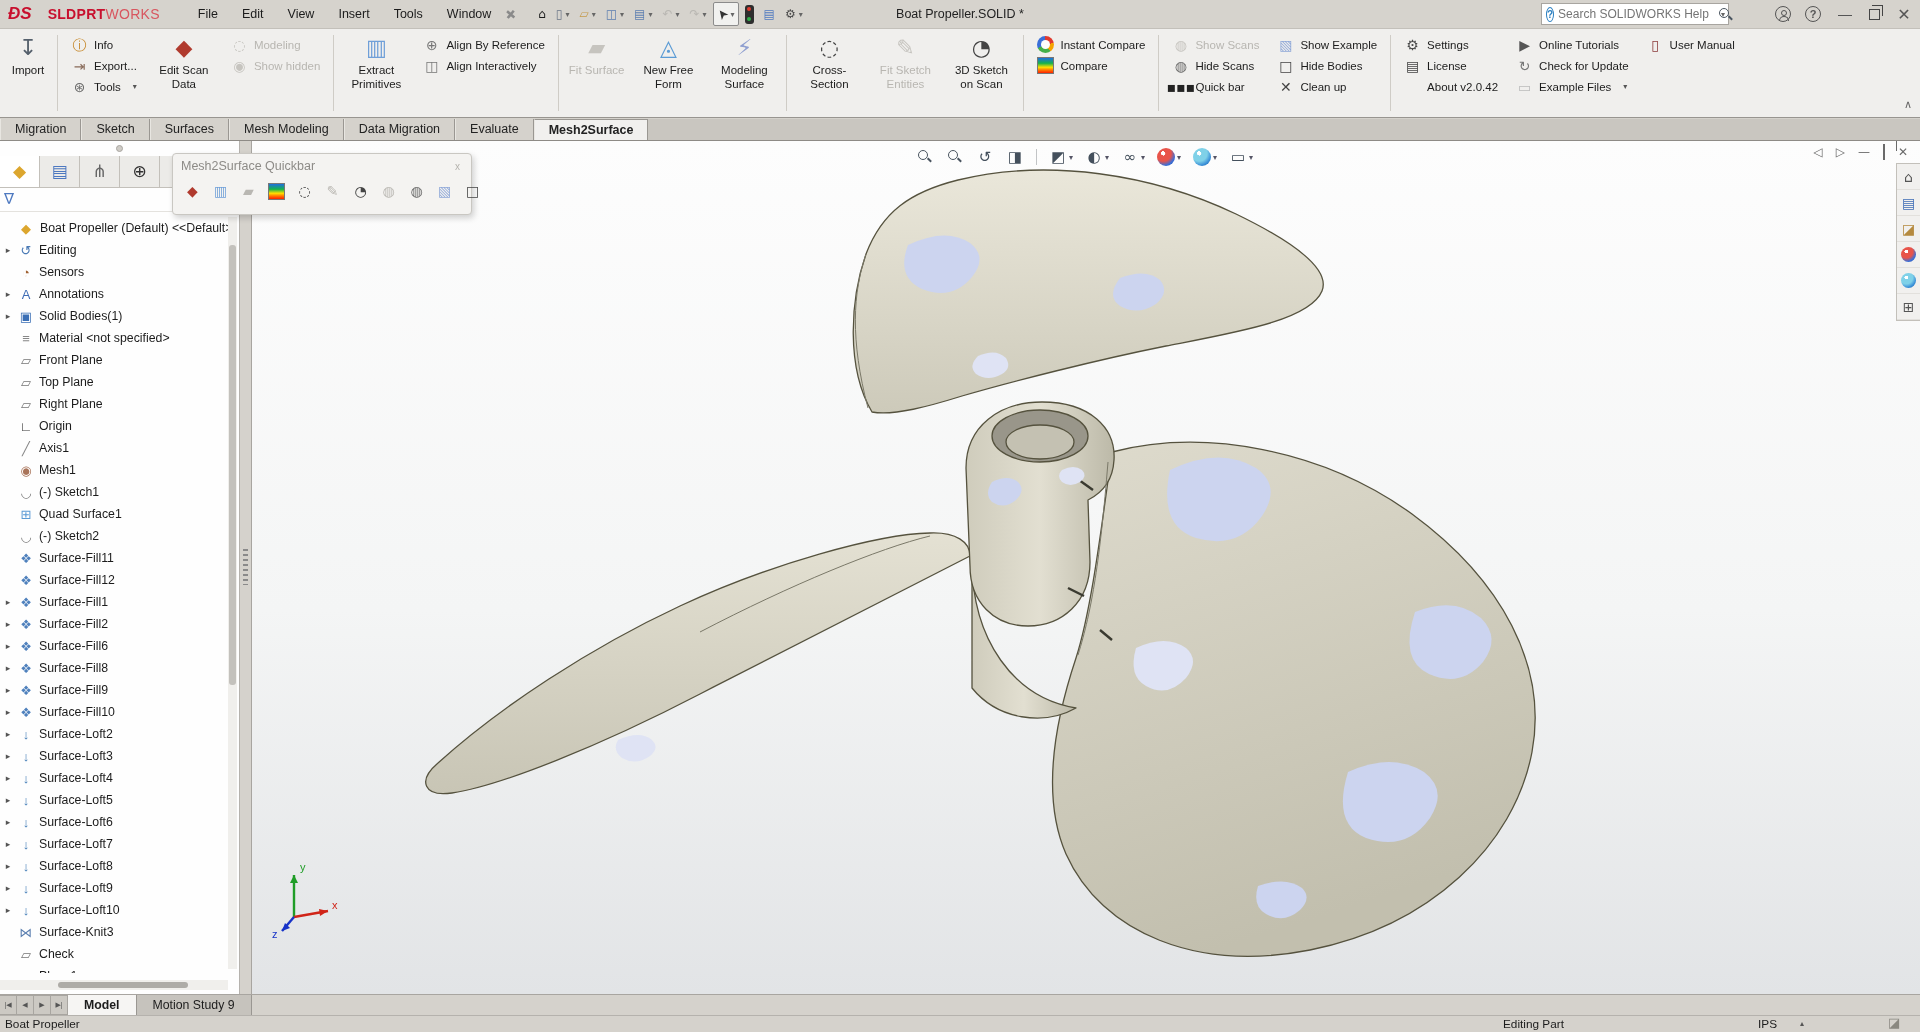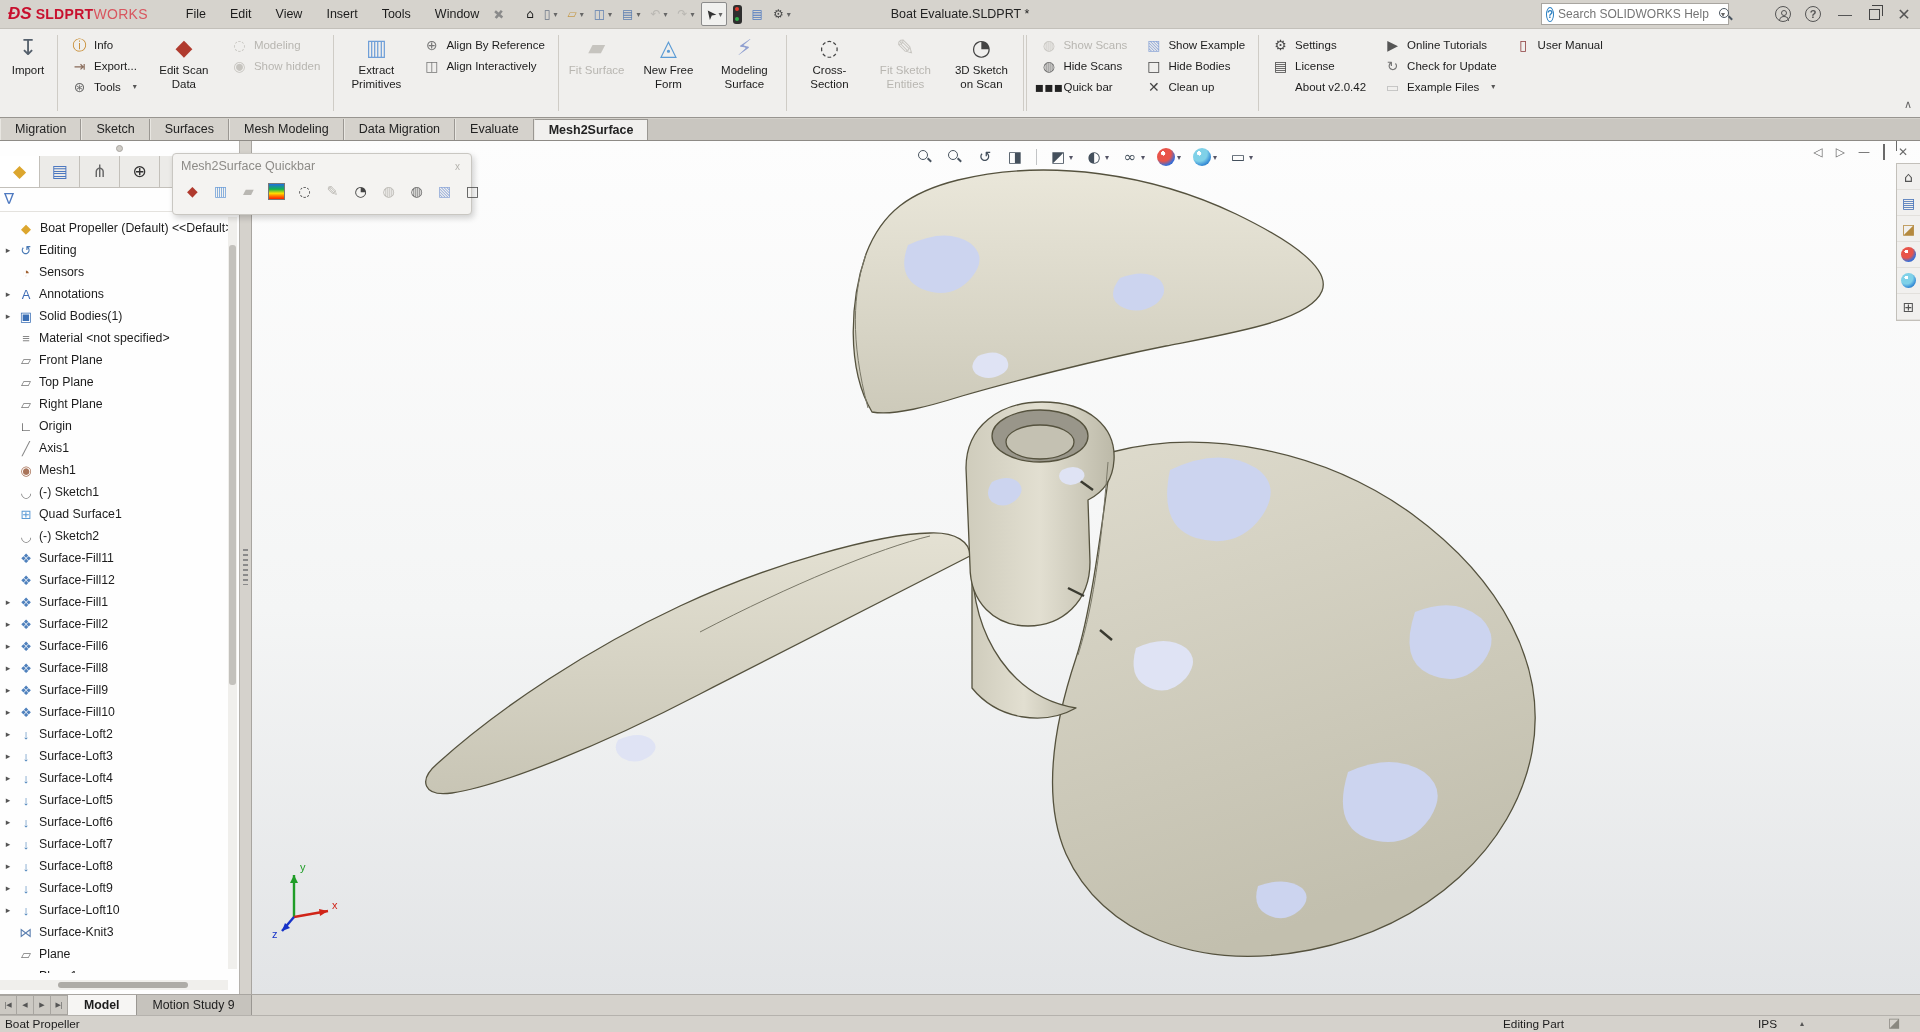--- a/index.html
+++ b/index.html
@@ -4,21 +4,21 @@
 <style>
   * { margin:0; padding:0; box-sizing:border-box; }
   html,body { width:1920px; height:1032px; overflow:hidden;
     font-family:"Liberation Sans","DejaVu Sans",sans-serif; font-size:12px; color:#1c1c1c;
     background:#d5d2cc; }
 
   
   #titlebar { position:absolute; left:0; top:0; width:1920px; height:28px;
     background:#d6d3cd; display:flex; align-items:center; }
   #logo { display:flex; align-items:center; margin-left:8px; white-space:nowrap; }
-  #logo .ds { color:#c8102e; font-weight:bold; font-style:italic; font-size:17px; margin-right:4px; }
+  #logo .ds { color:#c8102e; font-weight:bold; font-style:italic; font-size:17px; margin-right:16px; }
   #logo .b1 { color:#c8102e; font-weight:bold; font-size:14px; letter-spacing:.3px; }
   #logo .b2 { color:#d8565f; font-size:14px; letter-spacing:.3px; }
   #menubar { display:flex; margin-left:26px; }
   .menu-item { padding:5px 12px; font-size:12.5px; cursor:default; }
   #pin-icon { color:#8a8a8a; font-size:13px; margin-left:2px; transform:rotate(40deg); }
   #qa-bar { display:flex; align-items:center; margin-left:18px; gap:2px; }
   .qa-btn { display:flex; align-items:center; height:24px; padding:0 3px; border:1px solid transparent; border-radius:2px; }
   .qa-btn.active { background:#f1f1ef; border-color:#8b8b8b; }
   .qa-btn .ar { font-size:8px; color:#666; margin-left:3px; }
   .qa-btn.dis .ic { color:#b9b7b2 !important; }
@@ -203,21 +203,21 @@
         <span class="ic ic-traffic"></span>
       </span>
       <span class="qa-btn">
         <span class="ic ic-options-list" style="color: rgb(78, 121, 192);">▤</span>
       </span>
       <span class="qa-btn">
         <span class="ic ic-settings-gear" style="color: rgb(74, 74, 74);">⚙</span>
         <span class="ar">▾</span>
       </span>
     </div>
-  <div id="win-title">Boat Evaluate.SLDPRT *</div>
+  <div id="win-title">Boat Propeller.SOLID *</div>
   <div id="search-box">
     <span class="circle-q">?</span>
     <input placeholder="Search SOLIDWORKS Help" style="">
     <span class="ic ic-mag"></span>
     <span style="font-size:8px;color:#666">▾</span>
   </div>
   <div id="title-right">
     <span class="ic-account"></span>
     <span class="ic-help">?</span>
     <span class="tb-ic">—</span>
@@ -306,20 +306,32 @@
       <div class="rib-big dis">
         <span class="ic ic-fit-sketch" style="color: rgb(201, 201, 201);">✎</span>
         <div class="lbl">Fit Sketch Entities</div>
       </div>
       <div class="rib-big">
         <span class="ic ic-sketch-on-scan" style="color: rgb(68, 68, 68);">◔</span>
         <div class="lbl">3D Sketch on Scan</div>
       </div>
     </div>
     <div class="rib-sep"></div>
+    <div class="rib-sec">
+      <div class="rib-col">
+        <div class="rib-item">
+          <span class="ic ic-instant-compare"></span>
+          <span>Instant Compare</span>
+        </div>
+        <div class="rib-item">
+          <span class="ic ic-rainbow"></span>
+          <span>Compare</span>
+        </div>
+      </div>
+    </div>
     <div class="rib-sep"></div>
     <div class="rib-sec">
       <div class="rib-col">
         <div class="rib-item dis">
           <span class="ic ic-show-scans" style="color: rgb(198, 196, 191);">◍</span>
           <span>Show Scans</span>
         </div>
         <div class="rib-item">
           <span class="ic ic-hide-scans" style="color: rgb(102, 102, 102);">◍</span>
           <span>Hide Scans</span>
@@ -729,21 +741,21 @@
             <span class="tree-lbl">Surface-Loft10</span>
           </div>
           <div class="tree-row">
             <span class="tree-arrow"></span>
             <span class="tree-ic" style="color: rgb(91, 127, 176);">⋈</span>
             <span class="tree-lbl">Surface-Knit3</span>
           </div>
           <div class="tree-row">
             <span class="tree-arrow"></span>
             <span class="tree-ic" style="color: rgb(119, 119, 119);">▱</span>
-            <span class="tree-lbl">Plane</span>
+            <span class="tree-lbl">Check</span>
           </div>
           <div class="tree-row">
             <span class="tree-arrow"></span>
             <span class="tree-ic" style="color: rgb(119, 119, 119);">▱</span>
             <span class="tree-lbl">Plane1</span>
           </div>
         </div>
     </div>
     <div id="vscroll">
         <div class="thumb"></div>

